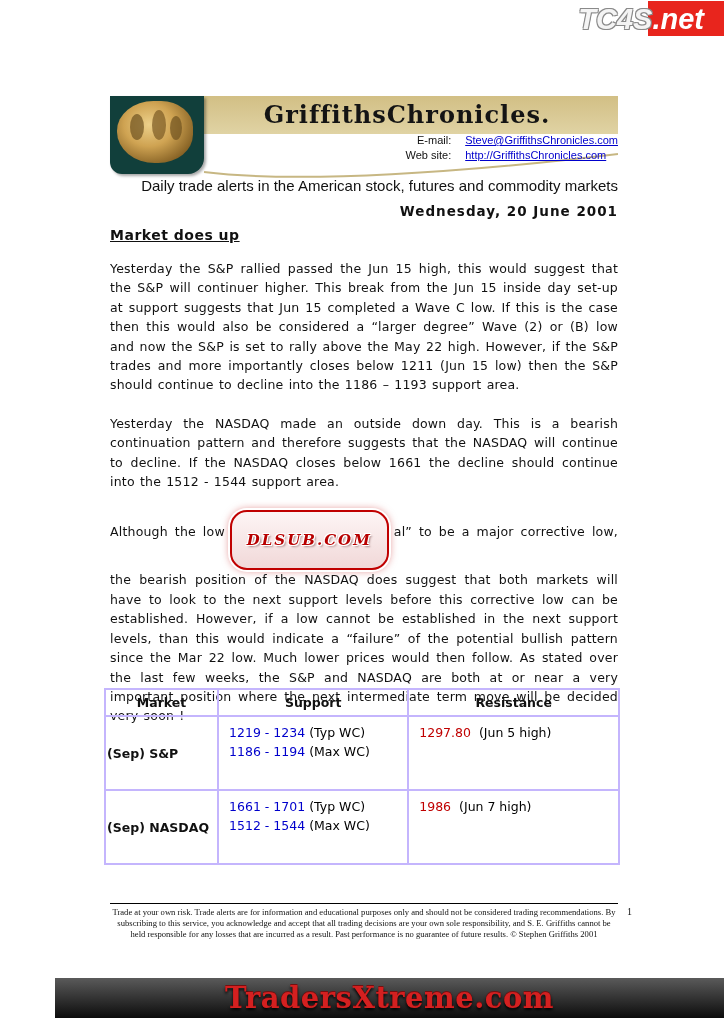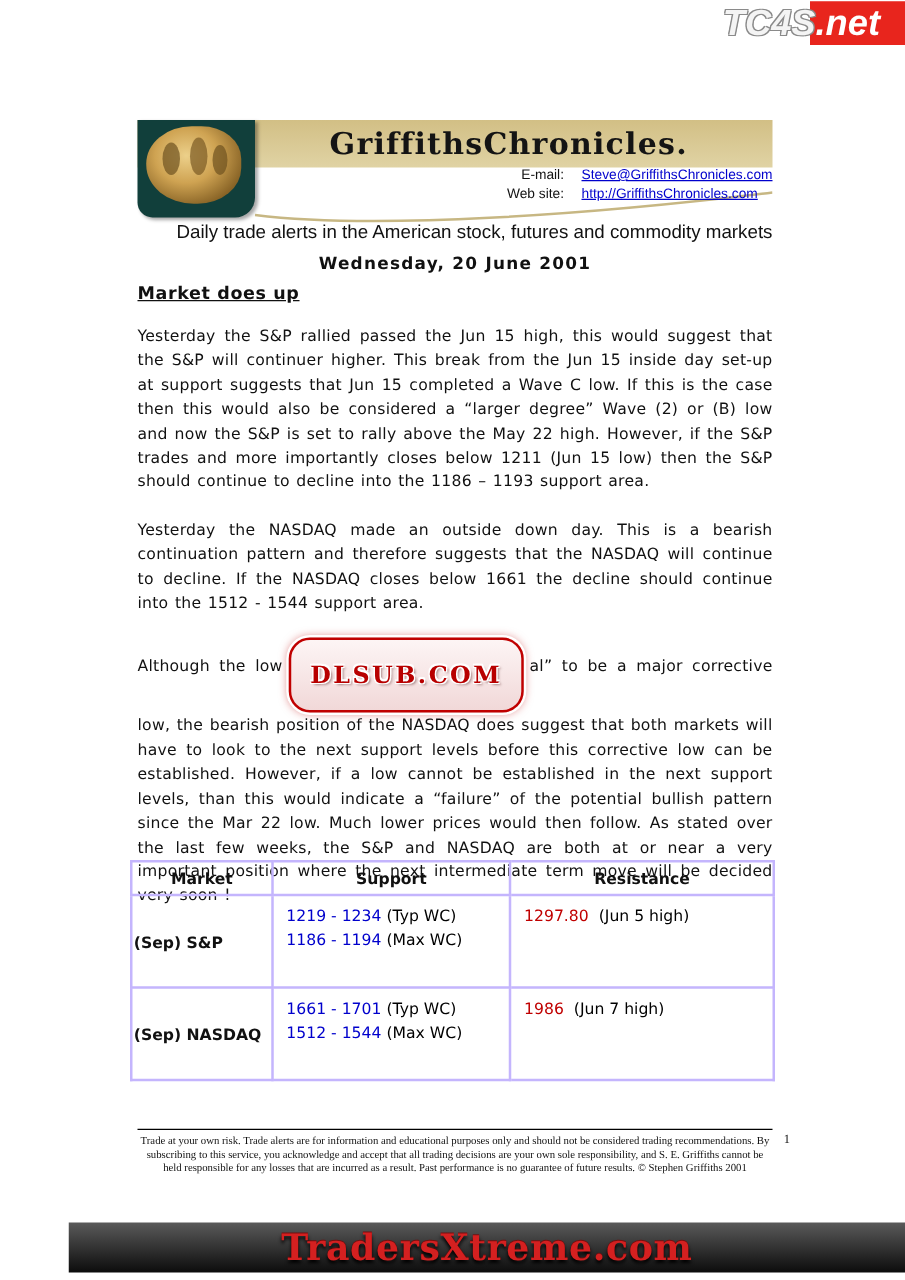--- a/index.html
+++ b/index.html
@@ -66,21 +66,21 @@
   }
   .c-label { text-align:right; }
   .c-link { color:#0000cc; text-decoration:underline; }
 
   .tagline {
     position:absolute; left:110px; top:177px; width:508px; text-align:right;
     font-family:"Liberation Sans", sans-serif; font-size:15px;
   }
 
   .dateline {
-    position:absolute; left:110px; top:203px; width:508px; text-align:center;
+    position:absolute; left:110px; top:203px; width:508px; text-align:right;
     font-weight:bold; font-size:13.5px; letter-spacing:1px;
   }
 
   .roundup {
     position:absolute; left:110px; top:227px;
     font-weight:bold; font-size:14px; letter-spacing:.5px;
     text-decoration:underline;
   }
 
   
@@ -90,23 +90,24 @@
     letter-spacing:.2px; word-spacing:1px;
   }
   .body-text p { margin:0 0 19px 0; }
 
   .watermark {
     display:inline-block; padding:15px 15px; margin:0 5px;
     border:2px solid #c00000; border-radius:17px;
     background:linear-gradient(#fdf5f5, #f1d8d8);
     box-shadow:0 0 0 2px #ffffff, 0 0 8px rgba(190,0,0,.55);
     color:#b80000; font-family:"DejaVu Serif", serif; font-weight:bold;
-    font-size:19px; letter-spacing:2px; line-height:26px;
+    font-size:15px; letter-spacing:2px; line-height:26px;
     text-shadow:-1px -1px 0 #fff,1px -1px 0 #fff,-1px 1px 0 #fff,1px 1px 0 #fff,2px 2px 2px rgba(60,0,0,.4);
     vertical-align:-9px;
+    font-style:italic;
   }
 
   
   .levels {
     position:absolute; left:104px; top:688px; width:516px;
     border-collapse:collapse; font-size:12.5px;
   }
   .levels th, .levels td { border:2px solid #c4b5fd; }
   .levels th { font-weight:bold; text-align:center; padding:5px 4px; font-size:12.5px; }
   .levels col.c-market { width:22%; }

